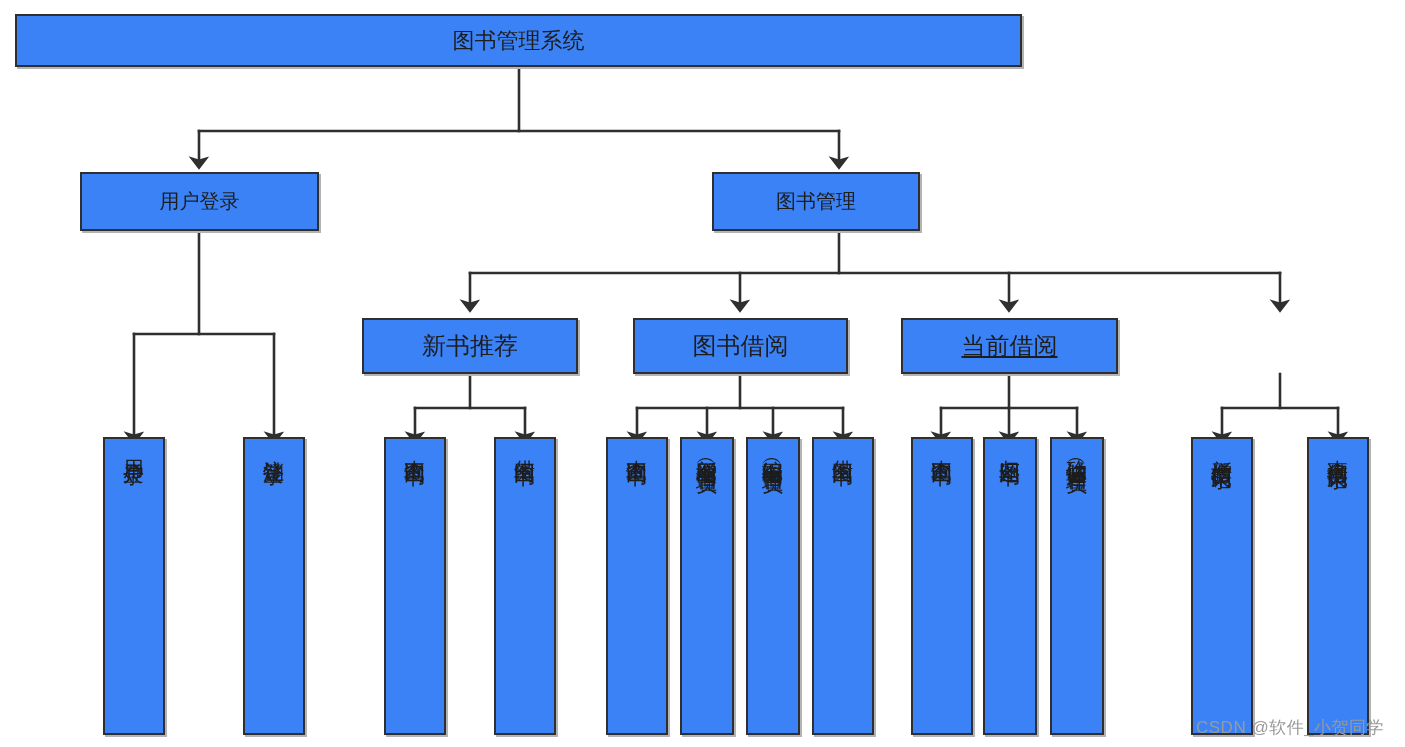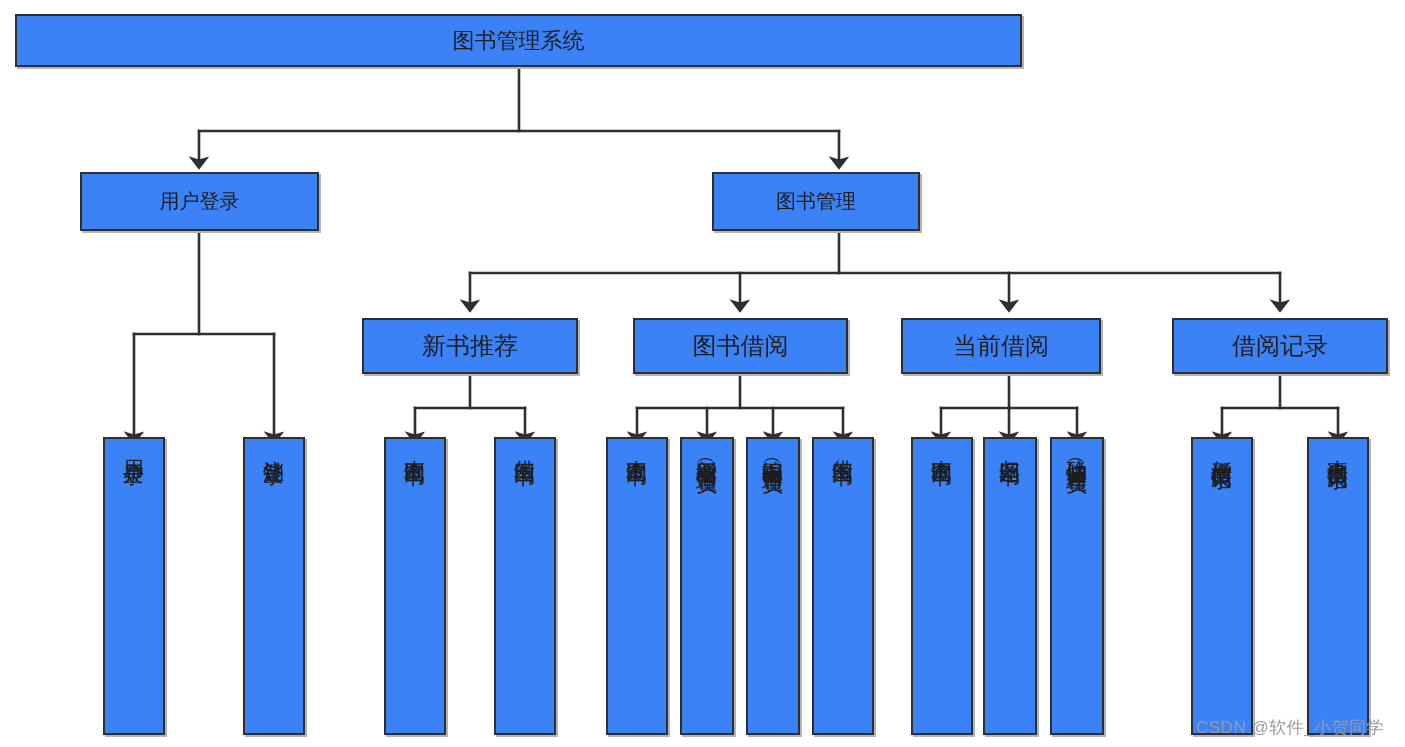--- a/index.html
+++ b/index.html
@@ -136,27 +136,24 @@
   </div>
 
   <div class="node horizontal level-3" style="left:362px; top:318px; width:216px; height:56px;">
     <span class="node-label">新书推荐</span>
   </div>
 
   <div class="node horizontal level-3" style="left:633px; top:318px; width:215px; height:56px;">
     <span class="node-label">图书借阅</span>
   </div>
 
-  <div class="node horizontal level-3" style="left:901px; top:318px; width:200px; height:56px;">
+  <div class="node horizontal level-3" style="left:901px; top:318px; width:217px; height:56px;text-decoration:underline;">
     <span class="node-label">当前借阅</span>
   </div>
 
-  <div class="node horizontal level-3" style="left:1172px; top:318px; width:216px; height:56px;">
-    <span class="node-label">借阅记录</span>
-  </div>
 
   <div class="node vertical leaf" style="left:103px; top:437px; width:62px; height:298px;">
     <span class="node-label">用户登录</span>
   </div>
 
   <div class="node vertical leaf" style="left:243px; top:437px; width:62px; height:298px;">
     <span class="node-label">注销登录</span>
   </div>
 
   <div class="node vertical leaf" style="left:384px; top:437px; width:62px; height:298px;">

